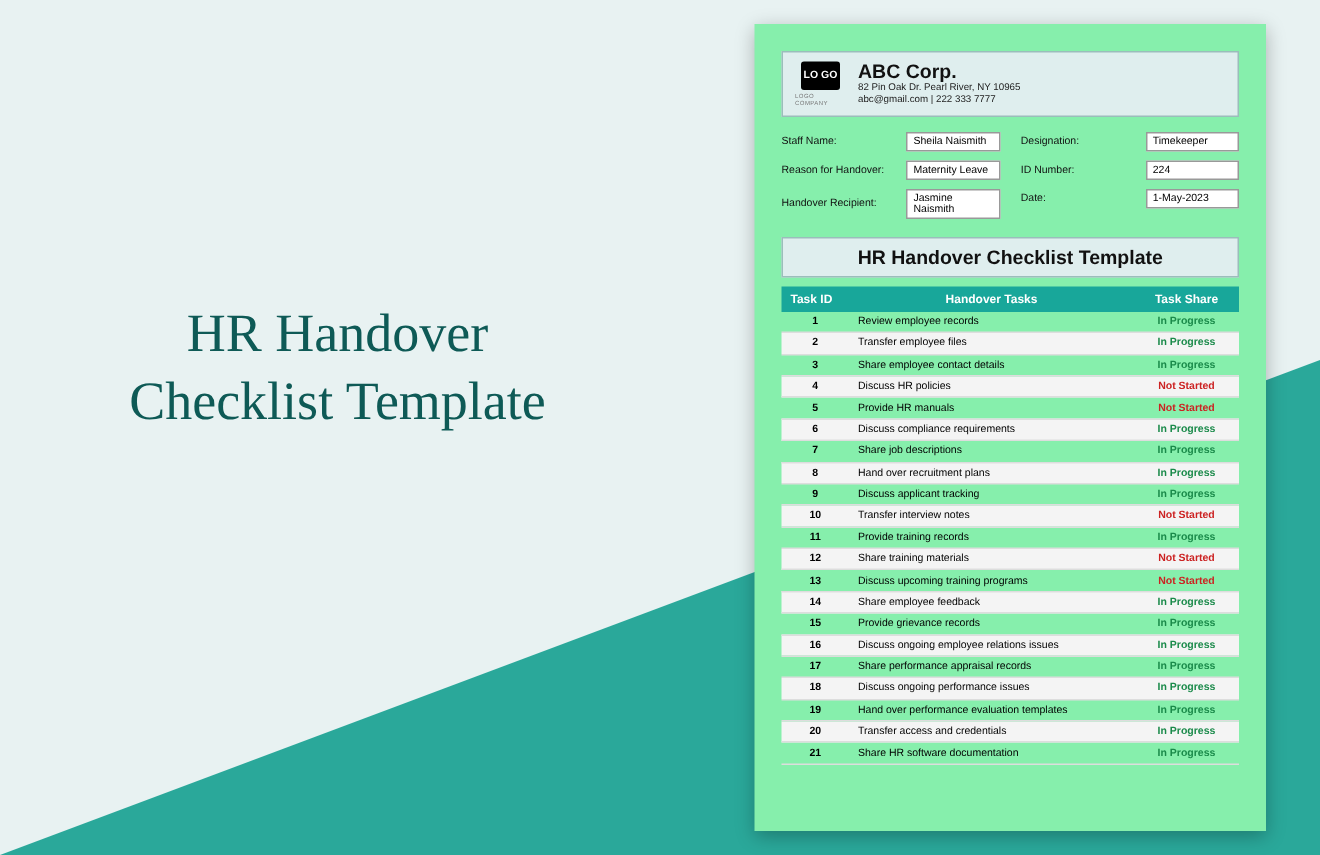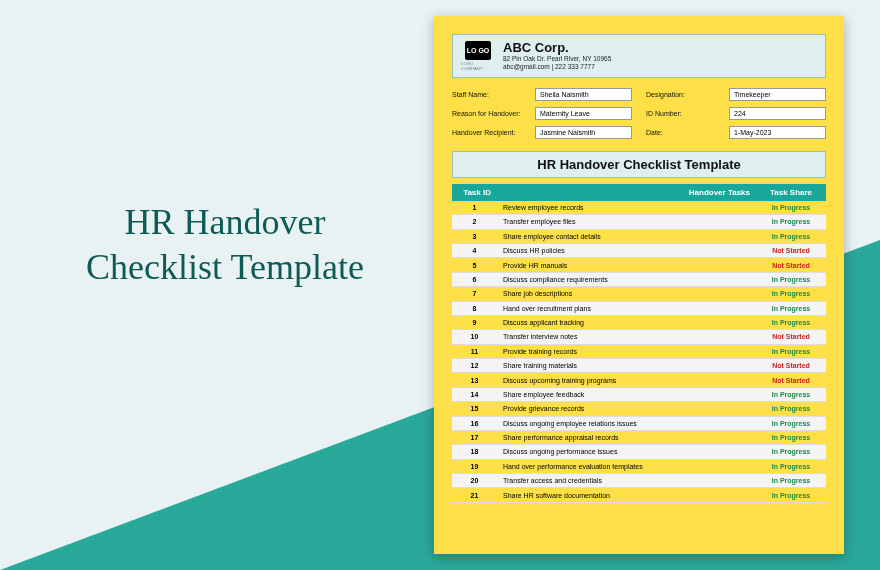--- a/index.html
+++ b/index.html
@@ -1,35 +1,35 @@
 <!DOCTYPE html>
 <html><head>
 <meta charset="utf-8">
 <style>
   * { margin:0; padding:0; box-sizing:border-box; }
   body { width:880px; height:570px; background:#e8f2f2; font-family:Arial,Helvetica,sans-serif; position:relative; overflow:hidden; }
   .triangle { position:absolute; right:0; bottom:0; width:0; height:0; border-right:880px solid #2aa89a; border-top:330px solid transparent; }
   .hero-title { position:absolute; left:60px; top:200px; width:330px; font-family:Georgia,'Times New Roman',serif; font-size:36px; color:#0e5a56; line-height:1.25; text-align:center; }
-  .doc { position:absolute; right:36px; top:16px; width:410px; height:538px; background:#fde047; box-shadow:0 3px 12px rgba(0,0,0,.28); padding:18px 18px 8px 18px; }
+  .doc { position:absolute; right:36px; top:16px; width:341px; height:538px; background:#86efac; box-shadow:0 3px 12px rgba(0,0,0,.28); padding:18px 18px 8px 18px; }
   .company-box { border:1px solid #9bbdbb; background:#dfeeee; padding:5px 8px; display:flex; align-items:center; gap:8px; }
   .logo { width:34px; height:30px; display:flex; flex-direction:column; align-items:center; justify-content:center; }
   .logo-badge { width:26px; height:22px; background:#000; color:#fff; font-size:7px; font-weight:bold; display:flex; align-items:center; justify-content:center; border-radius:2px; }
   .logo-sub { font-size:4px; color:#777; letter-spacing:.3px; margin-top:1px; }
   .company-name { font-weight:bold; font-size:13px; color:#111; }
   .company-addr,.company-contact { font-size:6.5px; color:#222; line-height:1.3; }
   .fields { margin-top:10px; display:flex; gap:14px; font-size:7px; }
   .fcol { flex:1; }
   .frow { display:flex; align-items:center; margin-bottom:6px; gap:5px; }
   .flabel { width:78px; color:#111; }
   .fval { flex:1; border:1px solid #999; padding:2px 4px; background:#fff; font-size:7px; }
   .section-title { margin-top:6px; border:1px solid #9bbdbb; background:#dfeeee; text-align:center; font-weight:bold; font-size:13px; padding:5px 0; color:#111; }
   table { width:100%; border-collapse:collapse; margin-top:6px; }
   th { background:#18a79a; color:#fff; font-size:8px; font-weight:bold; padding:4px 6px; }
-  th.c1 { width:45px; text-align:right; }
-  th.c2 { text-align:right; }
+  th.c1 { width:45px; text-align:left; }
+  th.c2 { text-align:center; }
   th.c3 { width:70px; text-align:center; }
   td { font-size:7px; padding:3.2px 6px; border-bottom:1px solid #ddd; }
   tr.alt td { background:#f4f4f4; }
   td.c1 { text-align:center; font-weight:bold; }
   td.c2 { text-align:left; }
   td.c3 { text-align:center; font-weight:bold; }
   .st-ip { color:#1a8a4a; }
   .st-ns { color:#c22; }
 </style>
 </head>

